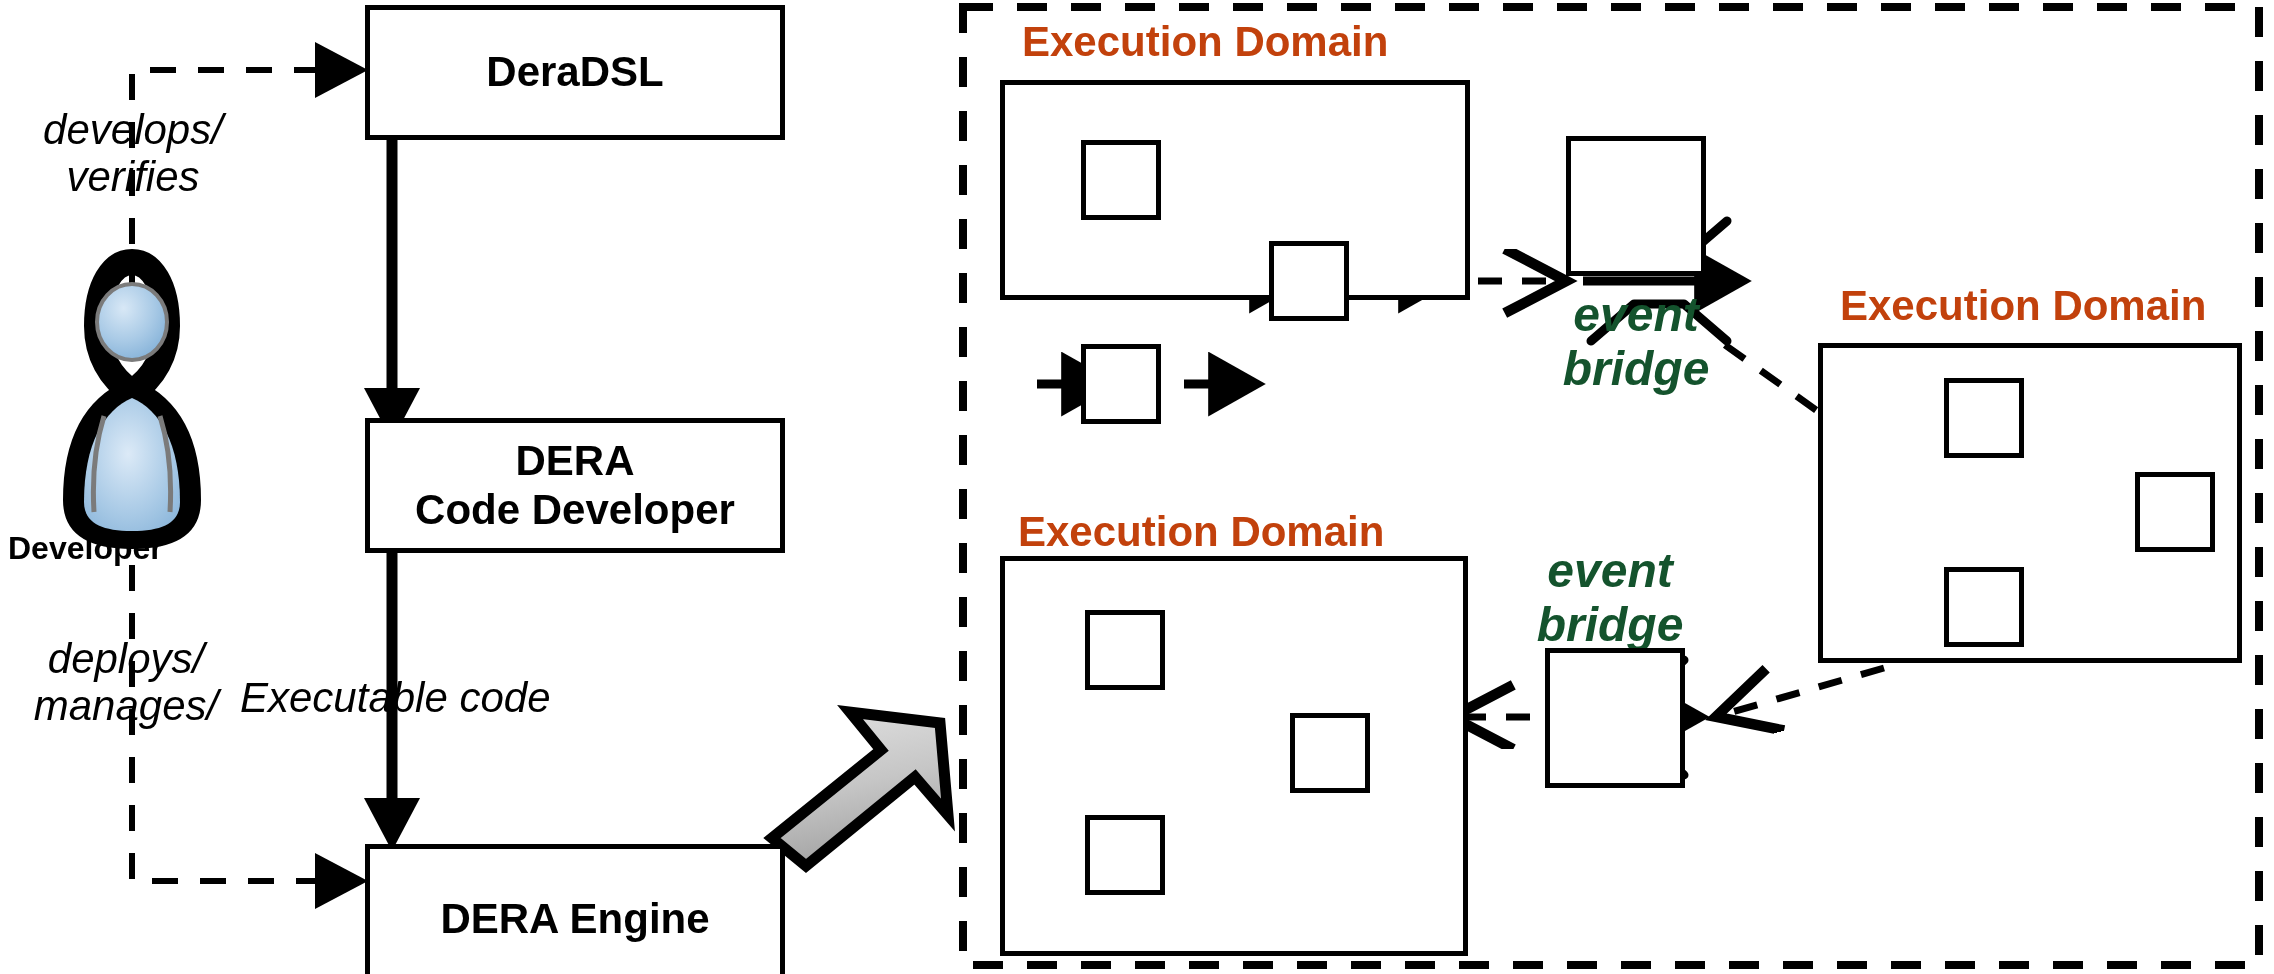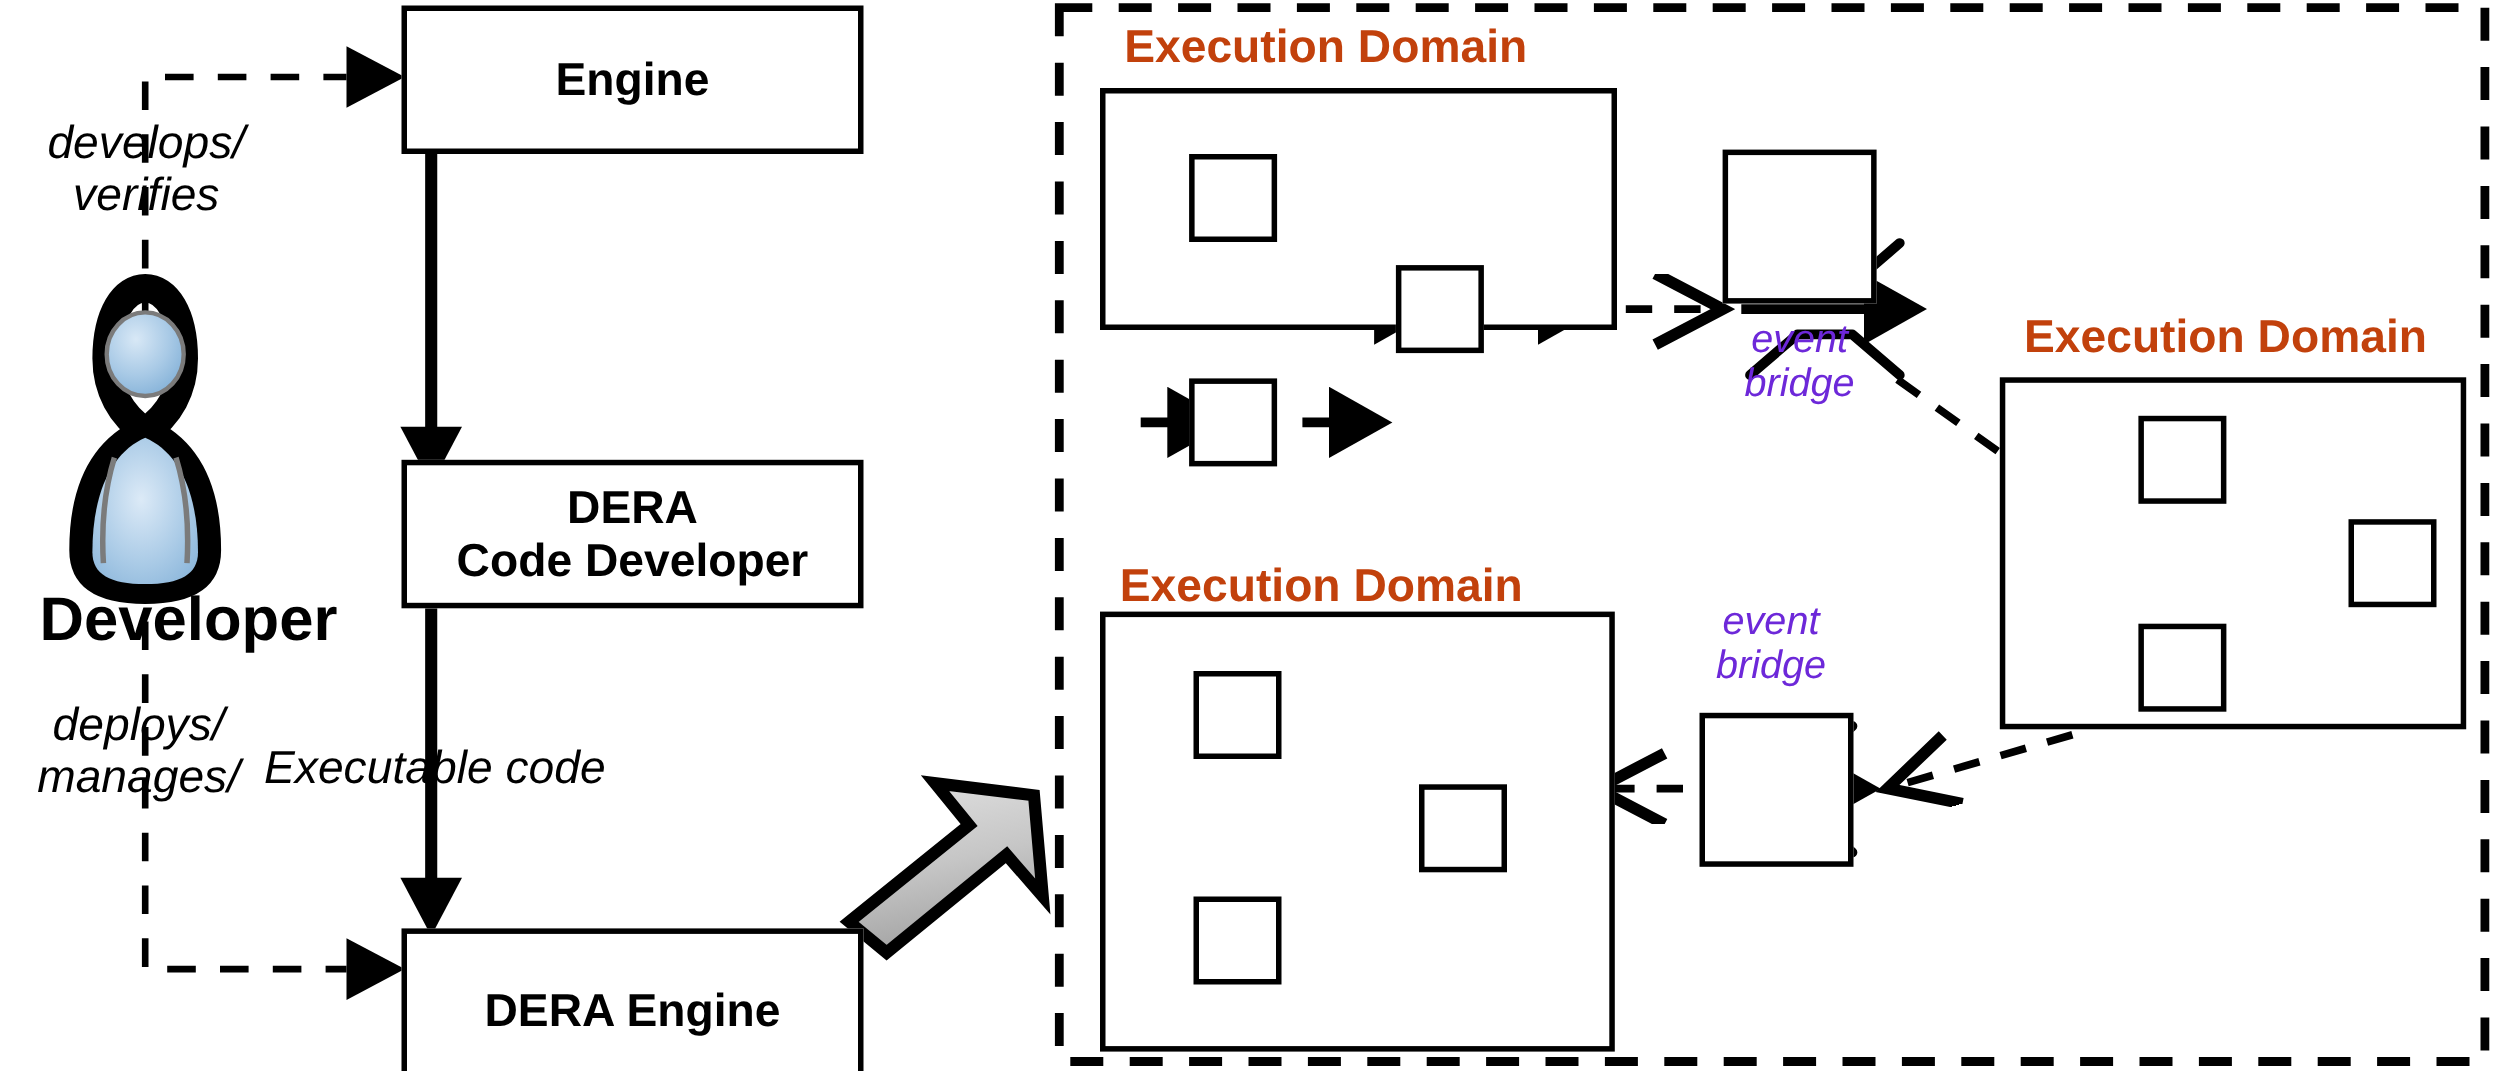--- a/index.html
+++ b/index.html
@@ -43,24 +43,23 @@
     color: #000;
     line-height: 1.12;
     white-space: nowrap;
   }
   .edge-label.center { text-align: center; }
 
   
   .actor-caption {
     position: absolute;
     font-weight: bold;
-    font-size: 56px;
+    font-size: 32px;
     color: #000;
     white-space: nowrap;
-    margin-left: 28px;
   }
 
   
   .domain-title {
     position: absolute;
     font-weight: bold;
     font-size: 42px;
     color: #c2410c;
     white-space: nowrap;
   }
@@ -80,25 +79,26 @@
   
   .bridge-box {
     position: absolute;
     border: 5px solid #000;
     background: #fff;
     box-sizing: border-box;
   }
   .bridge-label {
     position: absolute;
     font-style: italic;
-    font-size: 36px;
-    color: #6d28d9;
+    font-size: 48px;
+    color: #14532d;
     line-height: 1.12;
     text-align: center;
     white-space: nowrap;
+    font-weight: bold;
   }
 
   
   #overlay {
     position: absolute;
     left: 0; top: 0;
     width: 2274px;
     height: 974px;
     pointer-events: none;
   }
@@ -234,21 +234,21 @@
       <line x1="1188" y1="650" x2="1232" y2="650" stroke="#000" stroke-width="9" marker-end="url(#bigArrow)"></line>
 
       <line x1="1238" y1="753" x2="1290" y2="753" stroke="#000" stroke-width="9" marker-end="url(#bigArrow)"></line>
 
       <line x1="1041" y1="855" x2="1085" y2="855" stroke="#000" stroke-width="9" marker-end="url(#bigArrow)"></line>
       <line x1="1188" y1="855" x2="1232" y2="855" stroke="#000" stroke-width="9" marker-end="url(#bigArrow)"></line>
     </g>
   </svg>
 
   <div class="proc-box" style="left:365px; top:5px; width:420px; height:135px;">
-    <span class="lines">Engine</span>
+    <span class="lines">DeraDSL</span>
   </div>
 
   <div class="proc-box" style="left:365px; top:418px; width:420px; height:135px;text-align:center;">
     <span>
       <span class="lines">DERA</span>
       <span class="lines">Code Developer</span>
     </span>
   </div>
 
   <div class="proc-box" style="left:365px; top:818px; width:420px; height:150px;margin-top:26px;">

